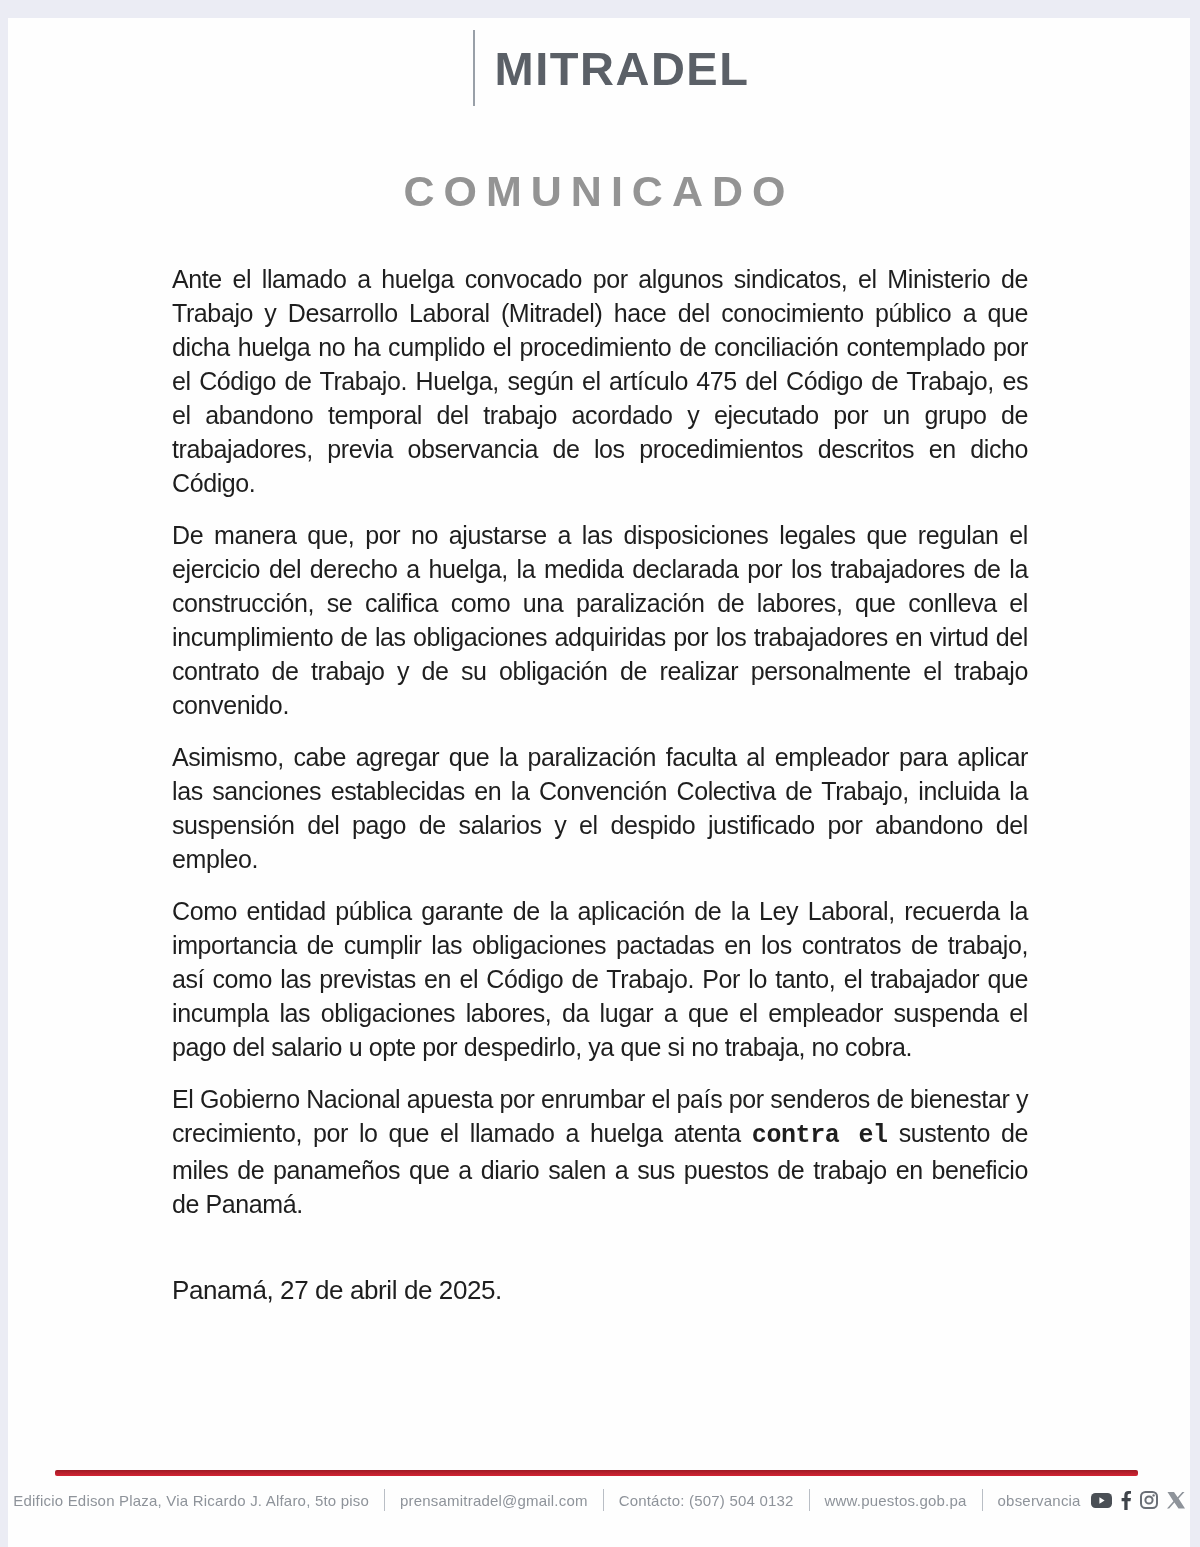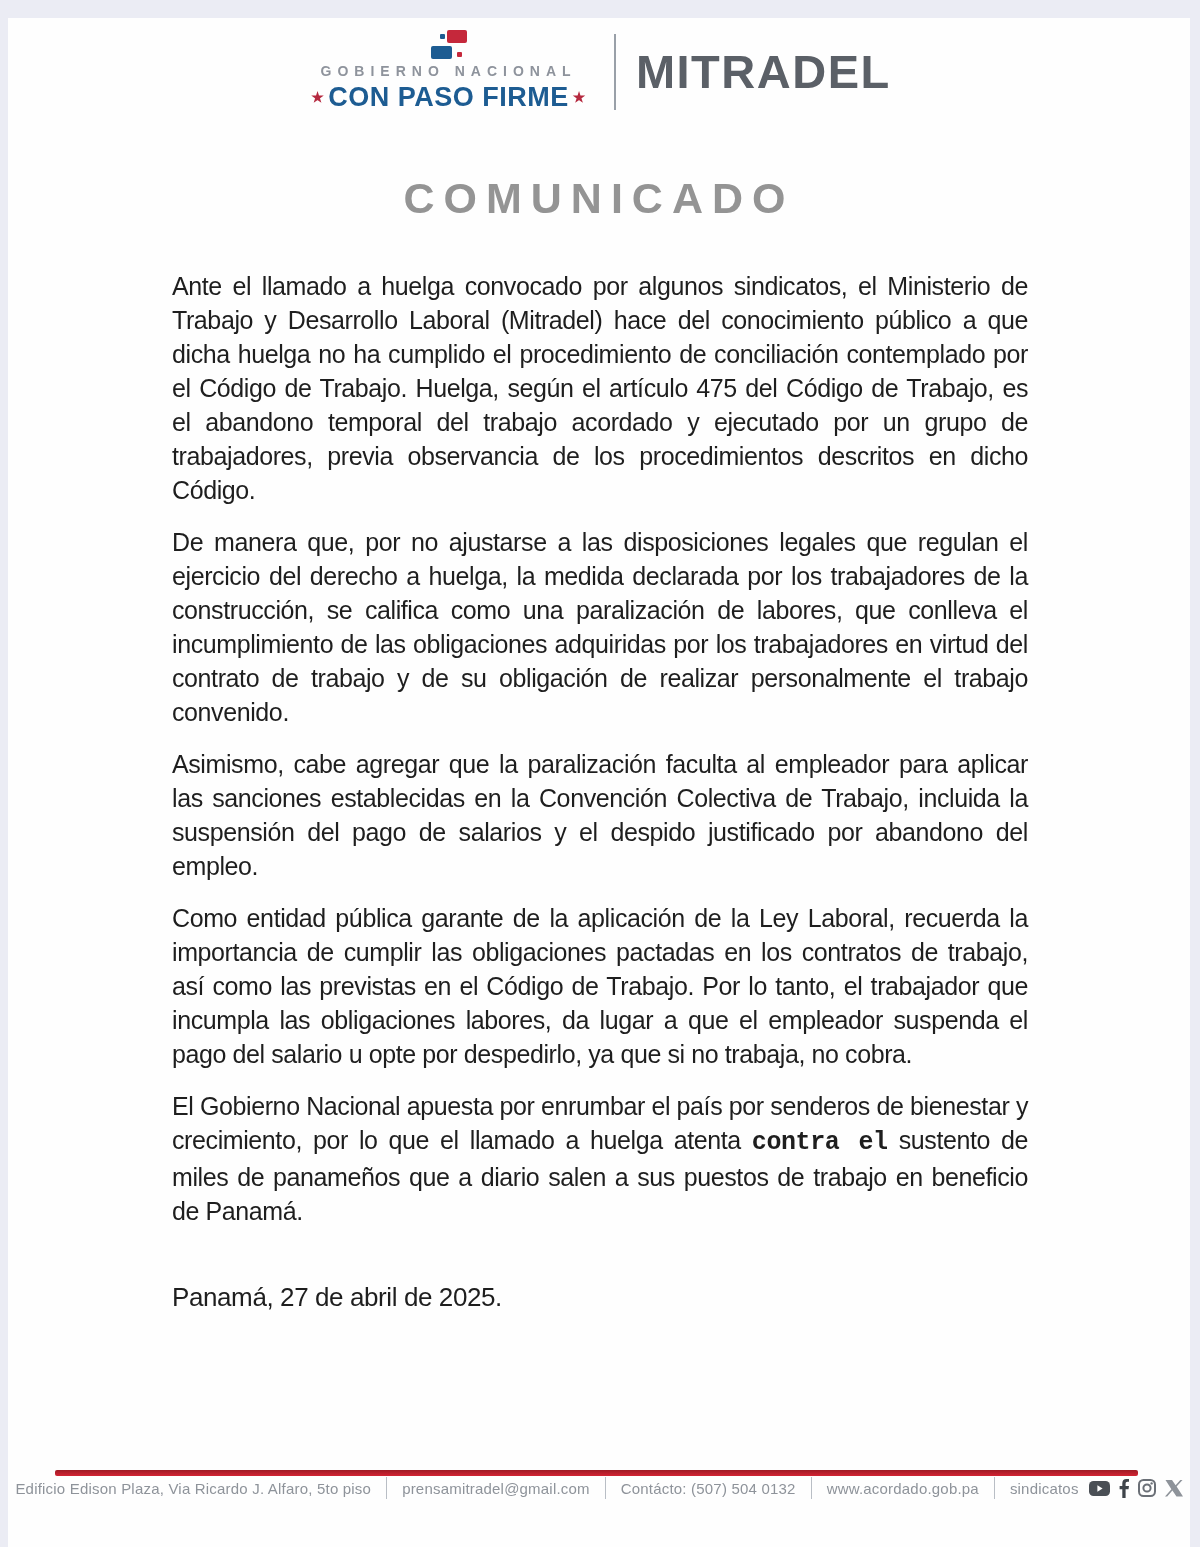--- a/index.html
+++ b/index.html
@@ -86,50 +86,40 @@
 
   
   .page-footer { position: absolute; left: 0; top: 1452px; width: 100%; }
   .redline {
     margin: 0 52px 0 47px;
     height: 6px;
     background: linear-gradient(#9e1b24, #d32433);
     border-radius: 2px;
   }
   .footer-row {
-    margin-top: 1px;
+    margin-top: 13px;
     display: flex;
     justify-content: center;
     align-items: center;
     color: #8e939a;
     font-size: 15px;
     letter-spacing: 0.2px;
     white-space: nowrap;
   }
   .footer-sep { width: 1px; height: 22px; background: #b9bec5; margin: 0 15px; }
   .social { display: flex; align-items: center; gap: 9px; margin-left: 10px; }
   .social svg { display: block; }
 </style>
 </head>
 <body>
 
 <div class="canvas">
   <div class="page">
 
     <header class="logo-row">
-      <div class="gov-block">
-        <div class="flag">
-          <span class="s-blue"></span>
-          <span class="q-red"></span>
-          <span class="q-blue"></span>
-          <span class="s-red"></span>
-        </div>
-        <div class="gov-line1">GOBIERNO NACIONAL</div>
-        <div class="gov-line2"><span class="star">★</span><span>CON PASO FIRME</span><span class="star">★</span></div>
-      </div>
       <div class="logo-divider"></div>
       <div class="brand">MITRADEL</div>
     </header>
 
     <h1 class="doc-title">COMUNICADO</h1>
 
     <main class="doc-body">
       <p>Ante el llamado a huelga convocado por algunos sindicatos, el Ministerio de Trabajo y Desarrollo Laboral (Mitradel) hace del conocimiento público a que dicha huelga no ha cumplido el procedimiento de conciliación contemplado por el Código de Trabajo. Huelga, según el artículo 475 del Código de Trabajo, es el abandono temporal del trabajo acordado y ejecutado por un grupo de trabajadores, previa observancia de los procedimientos descritos en dicho Código.</p>
       <p>De manera que, por no ajustarse a las disposiciones legales que regulan el ejercicio del derecho a huelga, la medida declarada por los trabajadores de la construcción, se califica como una paralización de labores, que conlleva el incumplimiento de las obligaciones adquiridas por los trabajadores en virtud del contrato de trabajo y de su obligación de realizar personalmente el trabajo convenido.</p>
       <p class="justify-last">Asimismo, cabe agregar que la paralización faculta al empleador para aplicar las sanciones establecidas en la Convención Colectiva de Trabajo, incluida la suspensión del pago de salarios y el despido justificado por abandono del empleo.</p>
@@ -140,23 +130,23 @@
 
     <footer class="page-footer">
       <div class="redline"></div>
       <div class="footer-row">
         <span>Edificio Edison Plaza, Via Ricardo J. Alfaro, 5to piso</span>
         <span class="footer-sep"></span>
         <span>prensamitradel@gmail.com</span>
         <span class="footer-sep"></span>
         <span>Contácto: (507) 504 0132</span>
         <span class="footer-sep"></span>
-        <span>www.acordado.gob.pa</span>
+        <span>www.puestos.gob.pa</span>
         <span class="footer-sep"></span>
-        <span>sindicatos</span>
+        <span>observancia</span>
         <span class="social">
           <svg width="21" height="15" viewBox="0 0 21 15">
               <rect x="0" y="0" width="21" height="15" rx="4.5" fill="#4a4f55"></rect>
               <path d="M8.4 4.3 L13.6 7.5 L8.4 10.7 Z" fill="#fefefe"></path>
             </svg>
           <svg width="10" height="19" viewBox="0 0 10 19">
               <path d="M6.6 19 L6.6 10.3 L9.5 10.3 L10 6.9 L6.6 6.9 L6.6 4.7 C6.6 3.7 7.1 2.8 8.6 2.8 L10.2 2.8 L10.2 0 L7.3 0 C4.9 0 3.3 1.5 3.3 4.3 L3.3 6.9 L0.6 6.9 L0.6 10.3 L3.3 10.3 L3.3 19 Z" fill="#3f444a"></path>
             </svg>
           <svg width="18" height="18" viewBox="0 0 18 18">
               <rect x="1" y="1" width="16" height="16" rx="4.5" fill="none" stroke="#6a6f76" stroke-width="2"></rect>

